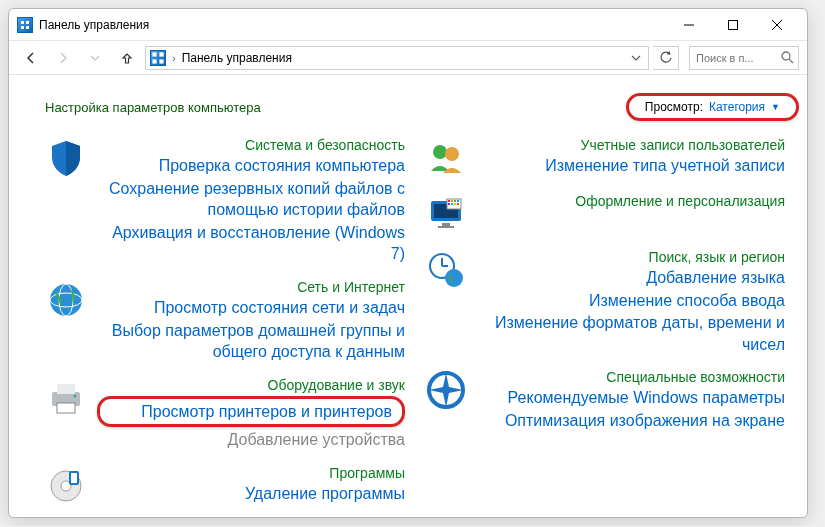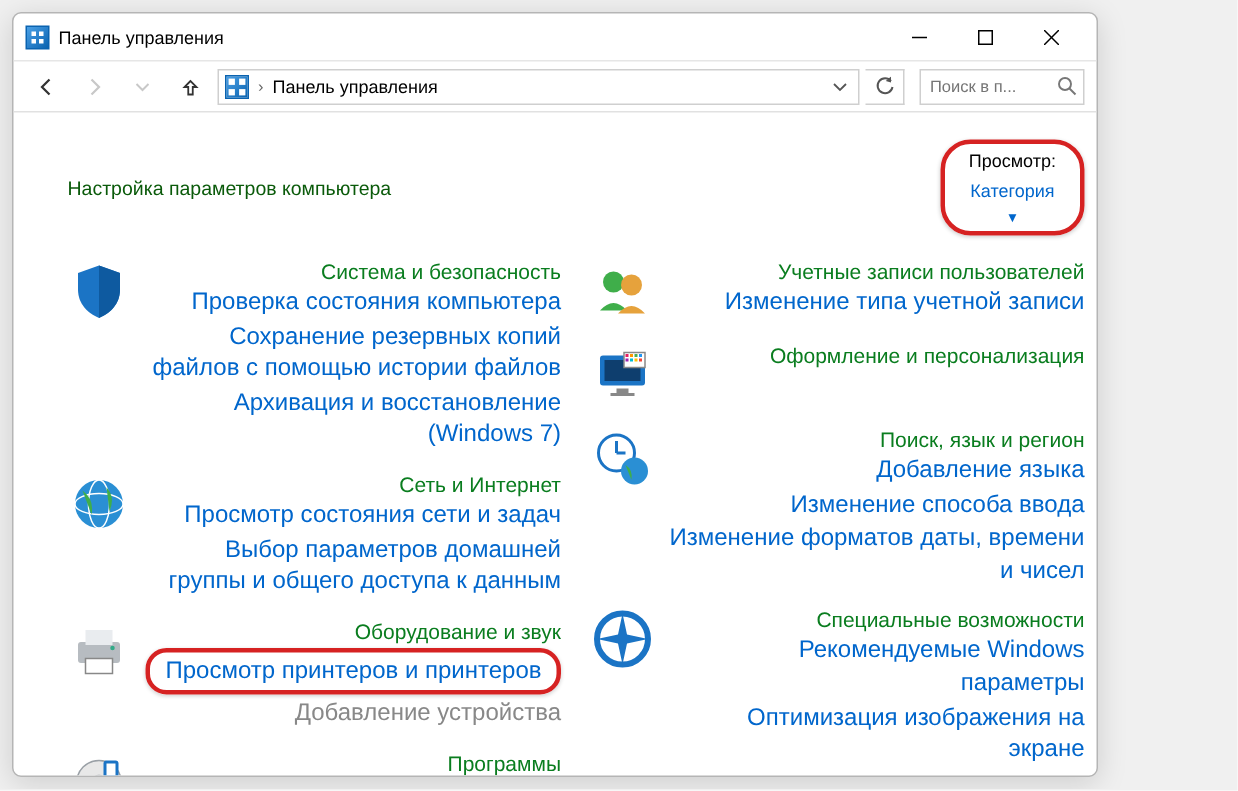--- a/index.html
+++ b/index.html
@@ -4,21 +4,21 @@
 <style>
   * { box-sizing: border-box; }
   body {
     margin: 0;
     background: #f0f0f0;
     font-family: "Segoe UI", Tahoma, sans-serif;
     font-size: 12px;
     padding: 8px;
   }
   .window {
-    width: 724px;
+    width: 800px;
     height: 510px;
     background: #fff;
     border: 1px solid #b5b5b5;
     border-radius: 6px;
     box-shadow: 0 4px 20px rgba(0,0,0,0.15);
     display: flex;
     flex-direction: column;
     overflow: hidden;
   }
   .titlebar {
@@ -108,21 +108,20 @@
     color: #0a5a0a;
     font-size: 13px;
   }
   .head-spacer{flex:1;}
   .view-pill {
     border: 3px solid #d62222;
     border-radius: 20px;
     padding: 4px 16px;
     display:flex;align-items:center;gap:6px;
     box-shadow: 0 1px 3px rgba(0,0,0,0.2);
-    flex-direction: column;
   }
   .view-label { color:#000; }
   .view-value { color:#0066cc; }
   .view-caret { color:#0066cc; font-size:9px;}
   .columns {
     display:flex;gap:20px;
   }
   .col { flex:1; display:flex;flex-direction:column;gap:14px; max-width:360px;}
   .category {
     display:flex;gap:10px;

